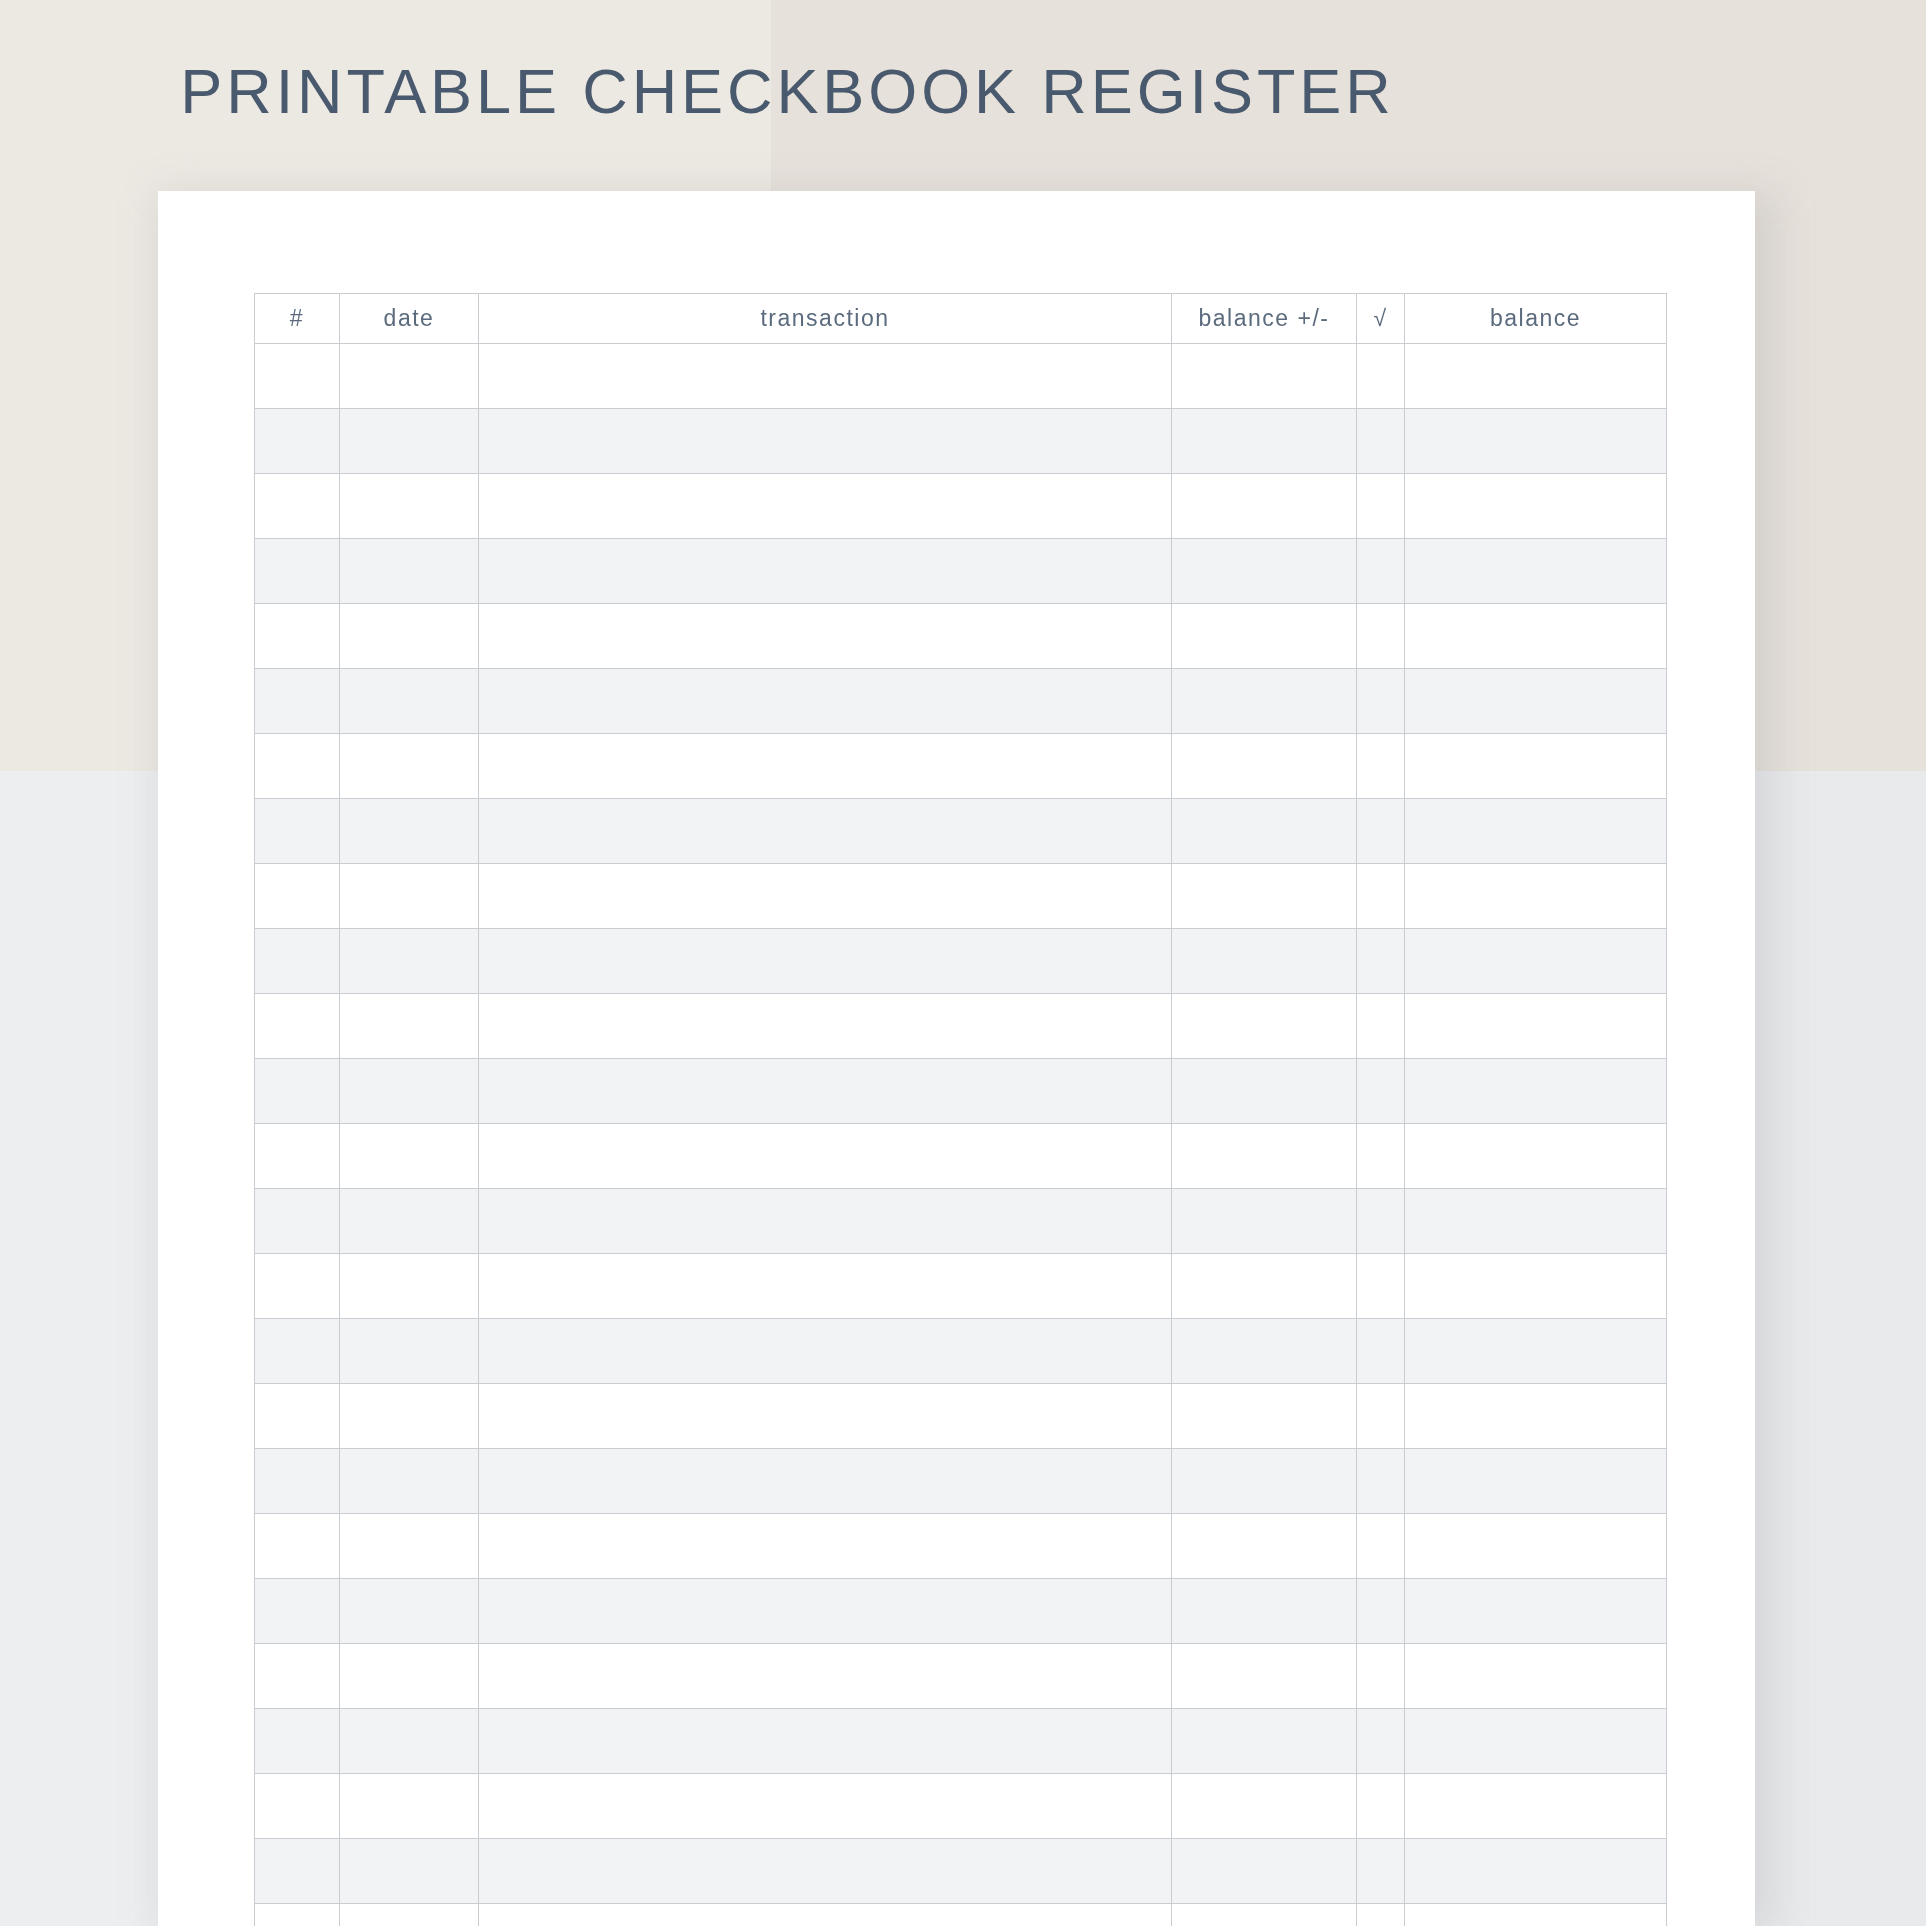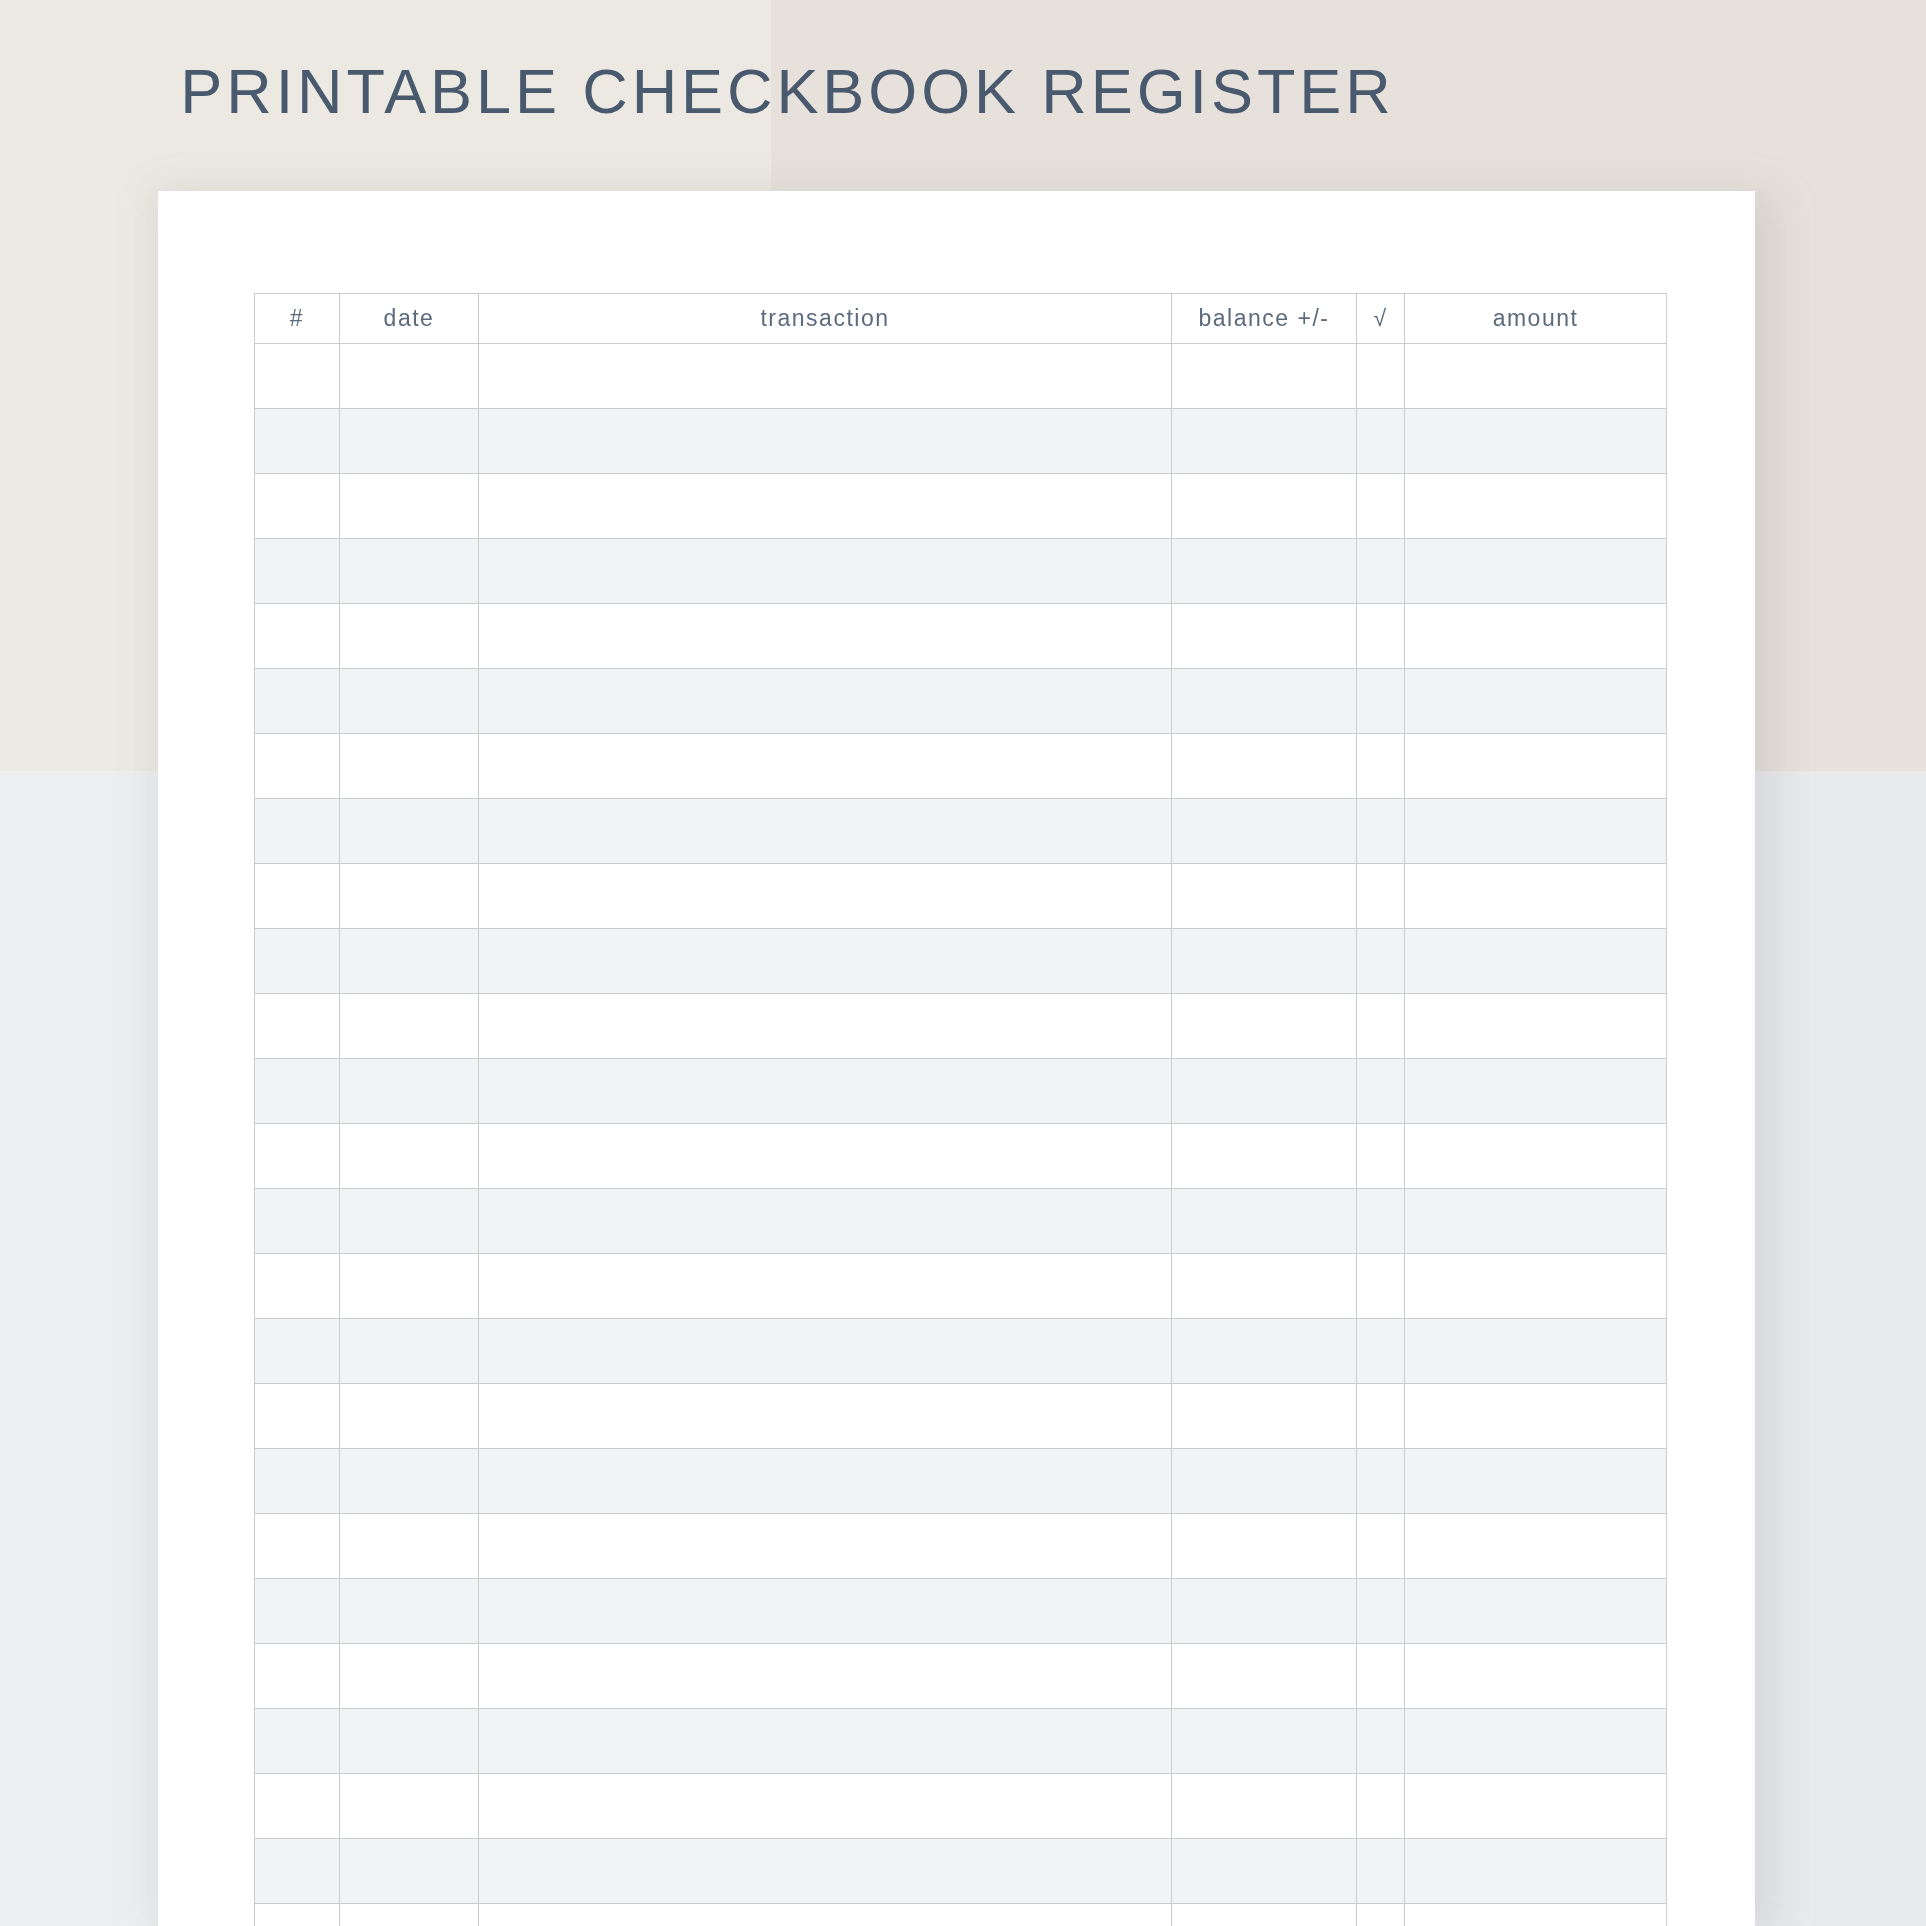--- a/index.html
+++ b/index.html
@@ -150,21 +150,21 @@
     <col class="col-check">
     <col class="col-balance">
   </colgroup>
   <thead>
     <tr>
       <th>#</th>
       <th>date</th>
       <th>transaction</th>
       <th>balance +/-</th>
       <th class="check-head">√</th>
-      <th>amount</th>
+      <th>balance</th>
     </tr>
   </thead>
   <tbody id="register-body">
       <tr>
         <td></td>
         <td></td>
         <td></td>
         <td></td>
         <td></td>
         <td></td>

